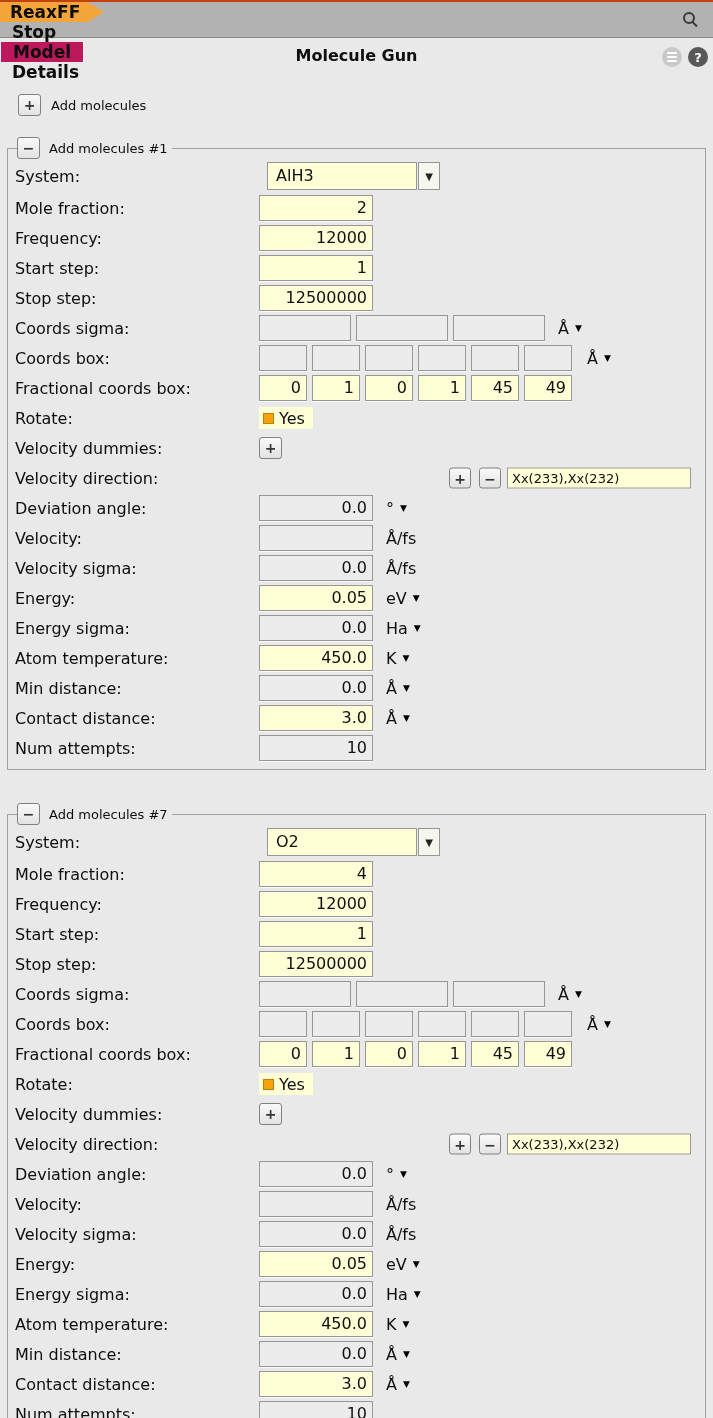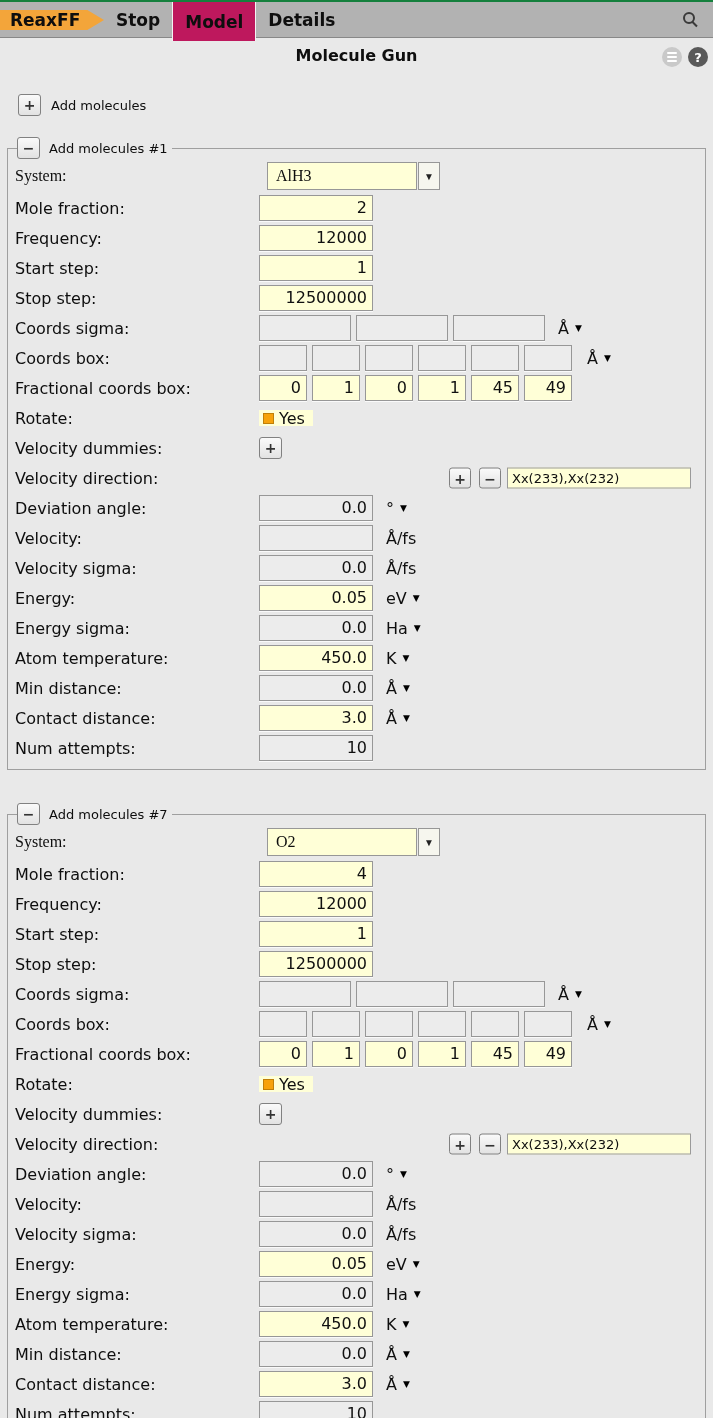--- a/index.html
+++ b/index.html
@@ -1,22 +1,22 @@
 <!DOCTYPE html>
 <html><head>
 <meta charset="utf-8">
 <style>
   * { margin:0; padding:0; box-sizing:border-box; }
   html,body { width:713px; height:1418px; background:#e9e9e9; overflow:hidden;
               font-family:"DejaVu Sans","Liberation Sans",sans-serif; color:#0e0e0e; }
 
   
-  .tabbar { position:relative; height:38px; background:#b2b2b2; border-top:2px solid #15803d;
-            box-shadow: inset 0 -1px 0 #888; display:flex; align-items:center;
-            font-weight:bold; font-size:17px; }
+  .tabbar { position:relative; height:38px; background:#b2b2b2; border-top:2px solid #c2410c;
+            box-shadow: inset 0 -1px 0 #888; display:flex; align-items:flex-start;
+            font-weight:bold; font-size:17px;flex-direction:column; }
   .brand { width:104px; background:#f3a53a; clip-path:polygon(0 0,84% 0,100% 50%,84% 100%,0 100%);
            display:flex; align-items:center; padding-left:10px; }
   .tab { display:flex; align-items:center; padding:0 12px; cursor:default; }
   .tab.model { background:#be185d; border-left:1px solid #f4f4f4; border-right:1px solid #f4f4f4;
                align-self:flex-start; height:39px; position:relative; z-index:2; }
   .searchbtn { position:absolute; right:14px; top:50%; transform:translateY(-50%);
                width:16px; height:16px; }
   .lens { width:12px; height:12px; border:2px solid #3a3a3a; border-radius:50%; }
   .handle { position:absolute; width:7px; height:2px; background:#3a3a3a;
             transform:rotate(45deg); left:8px; top:11px; }
@@ -38,21 +38,21 @@
            border:1px solid #818181; border-radius:3px; color:#333;
            font:bold 14px "DejaVu Sans","Liberation Sans",sans-serif;
            display:flex; align-items:center; justify-content:center; cursor:pointer; }
 
   
   #groups fieldset { margin:21px 7px 0 7px; border:1px solid #9f9f9f; padding:0 0 6px 0; min-width:0; }
   #groups fieldset + fieldset { margin-top:33px; }
   legend { display:flex; align-items:center; gap:9px; margin-left:9px; padding:0 4px 0 0; font-size:13px; }
 
   .row { position:relative; height:30px; }
-  .row.tall { height:34px;font-family:Liberation Serif, serif; }
+  .row.tall { height:34px; }
   .lbl { position:absolute; left:7px; top:50%; transform:translateY(-50%); font-size:16px; white-space:nowrap; }
   .fld { position:absolute; left:251px; top:50%; transform:translateY(-50%);
          display:flex; align-items:center; }
   .fld.vd { left:441px; }
 
   .entry { height:26px; line-height:24px; border:1px solid #979797; background:#ececec;
            font-size:16px; padding:0 5px; color:#101010; box-shadow:0 1px 0 rgba(255,255,255,.75);
            white-space:nowrap; overflow:hidden; }
   .entry.num { text-align:right; }
   .yellow { background:#ffffd7; }
@@ -65,21 +65,21 @@
   .combo-entry { width:150px; height:28px; line-height:26px; border:1px solid #979797;
                  background:#ffffd7; font-size:16px; padding-left:8px;margin-left:8px; }
   .combo-btn { width:22px; height:28px; margin-left:1px; background:#f6f6ee;
                border:1px solid #979797; display:flex; align-items:center; justify-content:center;
                font-size:10px; color:#222; }
 
   .unit { margin-left:13px; display:flex; align-items:center; gap:6px; font-size:16px; white-space:nowrap; }
   .unit.wide { margin-left:15px; }
   .dd { font-size:9px; color:#000; }
 
-  .chip { background:#ffffd7; height:16px; display:flex; align-items:center; gap:5px; padding:0 8px 0 4px; }
+  .chip { background:#ffffd7; height:22px; display:flex; align-items:center; gap:5px; padding:0 8px 0 4px; }
   .cb { width:11px; height:11px; background:#f7a20b; border:1px solid #c07f07; }
   .chip-label { font-size:16px; }
 
   .vd .sqbtn { width:22px; height:21px; }
   .vd .minusb { margin-left:8px; }
   .vdfield { width:184px; height:21px; line-height:19px; margin-left:6px; border:1px solid #9a9a9a;
              background:#ffffd7; font-size:13px; padding:0 4px; white-space:nowrap; }
 </style>
 </head>
 <body>

